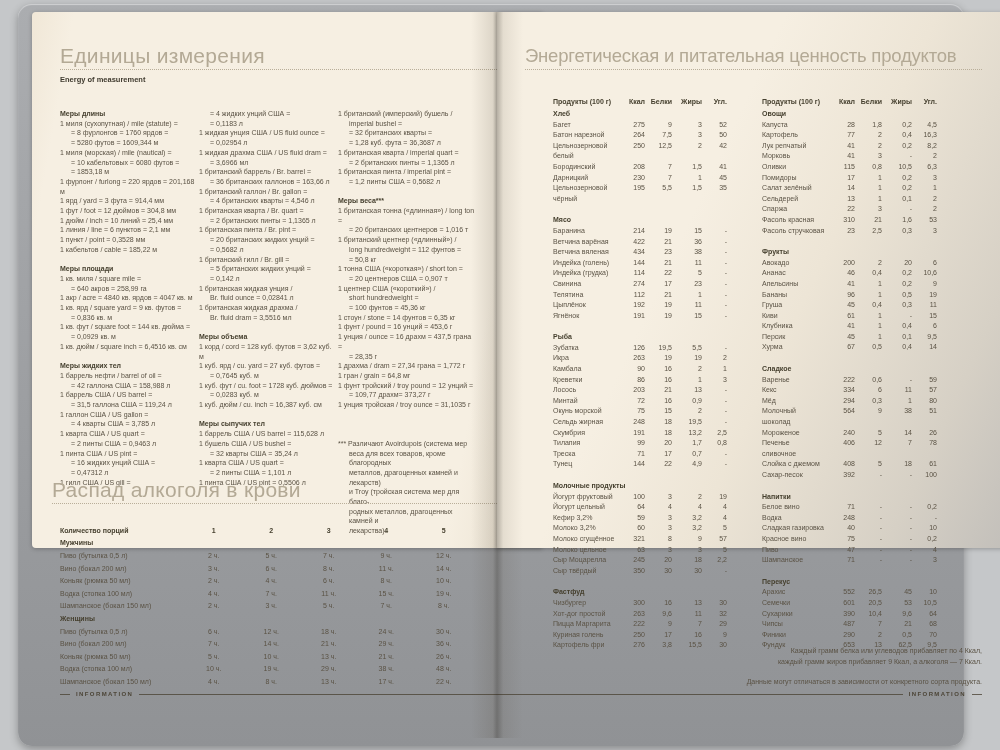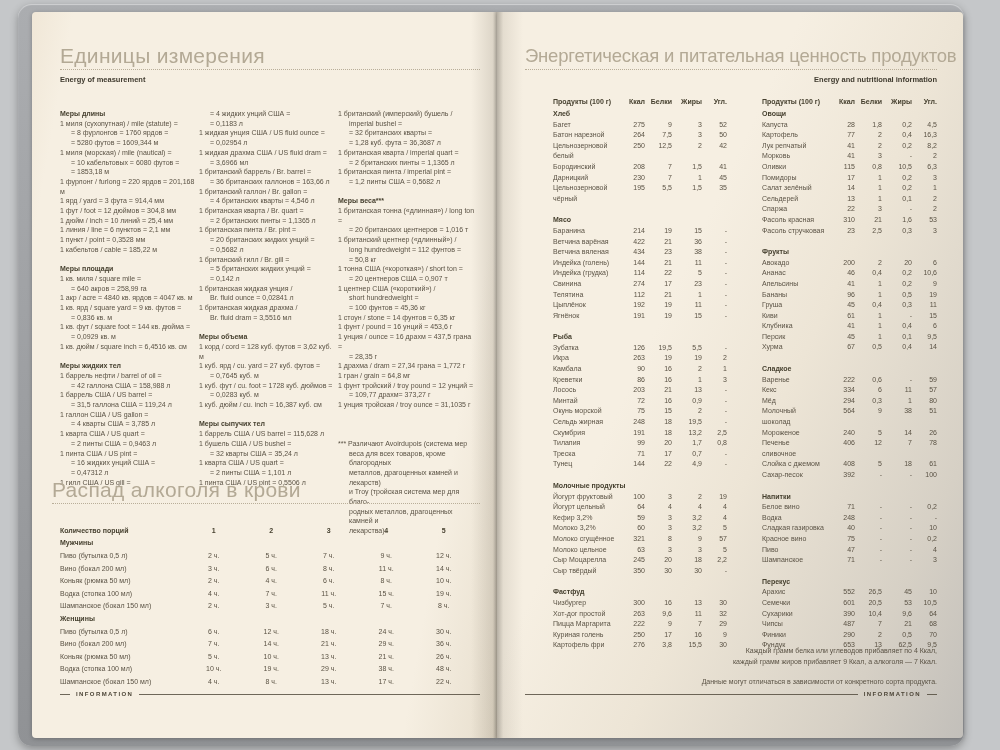--- a/index.html
+++ b/index.html
@@ -1,31 +1,31 @@
 <!DOCTYPE html>
 <html><head>
 <meta charset="utf-8">
 <style>
   html,body{margin:0;padding:0;}
   body{width:1000px;height:750px;background:#c5c7c9;position:relative;overflow:hidden;
        font-family:"Liberation Sans","DejaVu Sans",sans-serif;}
   .cover{position:absolute;left:18px;top:4px;width:946px;height:742px;border-radius:14px;
          background:linear-gradient(180deg,#abadb0 0%,#9b9da0 60%,#909295 100%);
          box-shadow:0 3px 8px rgba(0,0,0,.3), inset 0 1px 1px rgba(255,255,255,.45);}
-  .page{position:absolute;top:12px;height:726px;z-index:2;}
+  .page{position:absolute;top:12px;height:536px;z-index:2;padding-left:45px;}
   .page-left{left:32px;width:465px;border-radius:4px 0 0 4px;
          background:linear-gradient(100deg,#f0e7d7 0%,#f6efe2 7%,#f6efe2 84%,#e7decd 100%);
          box-shadow:0 1px 4px rgba(0,0,0,.25);}
   .page-right{left:497px;width:466px;border-radius:0 4px 4px 0;
          background:linear-gradient(115deg,#f6efe2 38%,#ede5d6 58%,#d6d0c5 84%,#c2bfba 100%);
          box-shadow:0 1px 4px rgba(0,0,0,.25);}
   .gutter{position:absolute;left:471px;top:12px;width:52px;height:726px;z-index:4;pointer-events:none;
          background:linear-gradient(90deg,rgba(70,60,45,0) 0%,rgba(70,60,45,.14) 42%,rgba(35,30,22,.30) 50%,rgba(70,60,45,.10) 62%,rgba(70,60,45,0) 100%);}
   .ptitle{font-size:21px;line-height:24px;color:#b3a995;letter-spacing:.3px;white-space:nowrap;}
-  .page-right .ptitle{font-size:18.5px;letter-spacing:-.2px;text-align:center;}
+  .page-right .ptitle{font-size:18.5px;letter-spacing:-.2px;text-align:left;}
   .rule{border-bottom:1.5px dotted #b9ae99;margin-top:1px;}
   .psub{font-size:7.5px;font-weight:bold;color:#3f3a2e;margin-top:5px;}
   .page-right .psub{text-align:right;}
   .lp-head{position:absolute;left:28px;right:17px;top:32px;}
   .rp-head{position:absolute;left:28px;right:26px;top:32px;}
   .units-wrap{position:absolute;left:28px;right:17px;top:97px;display:flex;}
   .units-col{width:139px;flex:none;}
   .uline{font-size:7px;line-height:9.7px;min-height:9.7px;color:#5a5244;}
   .uline.ind{padding-left:11px;}
   .uline.hd{font-weight:bold;color:#46402f;}
@@ -289,21 +289,20 @@
     <span class="fl short"></span>
     <span class="ftext">INFORMATION</span>
     <span class="fl long"></span>
   </div>
 </div>
 
 <div class="page page-right">
   <div class="rp-head">
     <div class="ptitle">Энергетическая и питательная ценность продуктов</div>
     <div class="rule"></div>
-    <div class="psub">Energy and nutritional information</div>
   </div>
   <div class="food-header" style="left:56px;width:174px;">
     <span class="fname hdc">Продукты (100 г)</span>
     <span class="fnum c1 hdc">Ккал</span>
     <span class="fnum c2 hdc">Белки</span>
     <span class="fnum c3 hdc">Жиры</span>
     <span class="fnum c4 hdc">Угл.</span>
   </div>
   <div class="food-header" style="left:265px;width:175px;">
     <span class="fname hdc">Продукты (100 г)</span>

